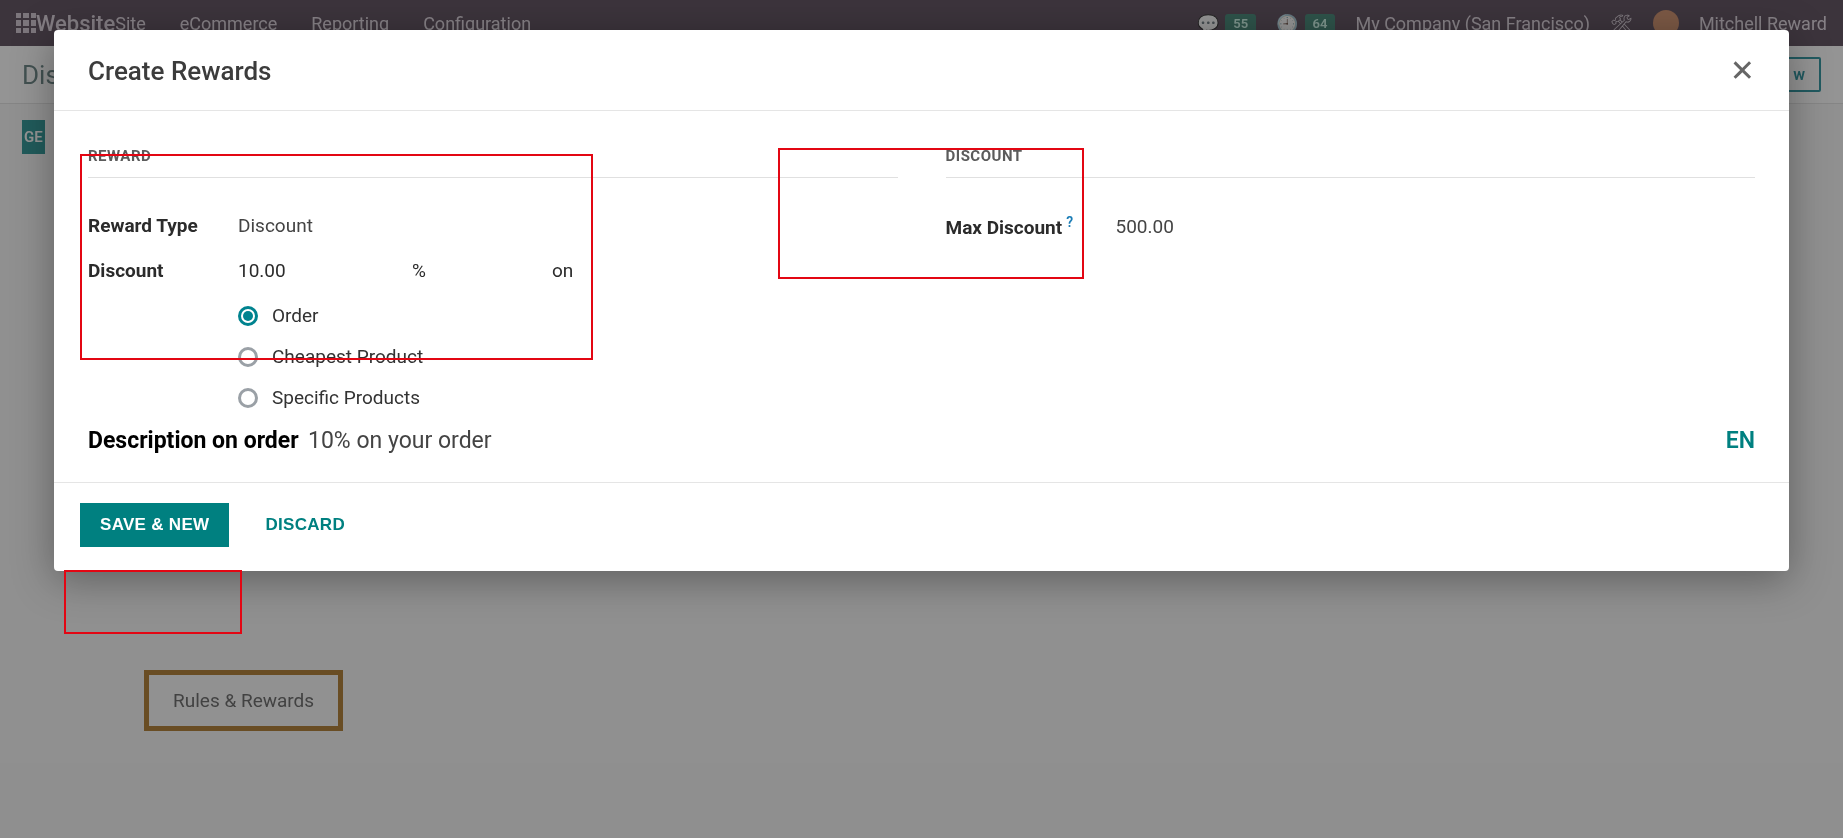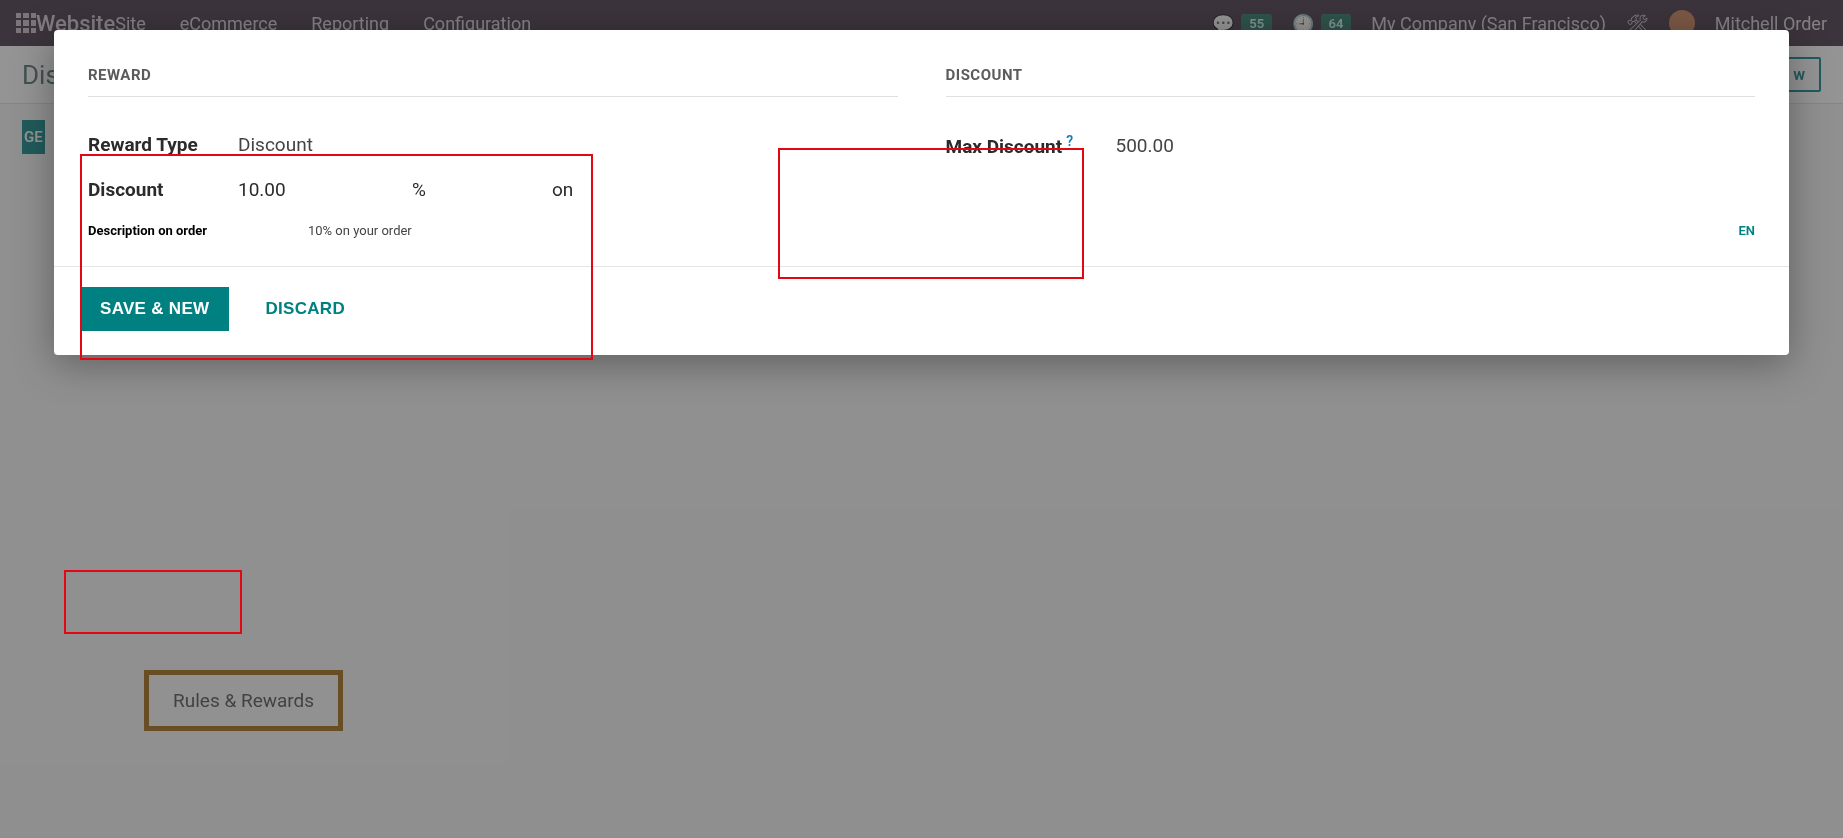--- a/index.html
+++ b/index.html
@@ -104,21 +104,21 @@
   .discount-row .w-amount{width:174px;}
   .discount-row .w-unit{width:140px;}
   .discount-row .w-on{}
 
   .radios{margin-left:150px;margin-top:8px;}
   .radio-option{display:flex;align-items:center;gap:14px;font-size:19px;color:#333;margin-bottom:18px;cursor:pointer;}
   .radio-circle{width:20px;height:20px;border-radius:50%;border:3px solid #9aa0a6;display:inline-block;position:relative;}
   .radio-option.selected .radio-circle{border-color:#00838f;}
   .radio-option.selected .radio-circle::after{content:"";position:absolute;inset:2px;border-radius:50%;background:#00838f;}
 
-  .desc-row{display:flex;align-items:center;font-size:13px;margin-top:16px;}
+  .desc-row{display:flex;align-items:center;font-size:23px;margin-top:16px;}
   .desc-row .field-label{width:220px;}
   .desc-row .lang{margin-left:auto;color:#008080;font-weight:600;}
 
   .tooltip-q{color:#1b7db6;font-size:14px;font-weight:600;vertical-align:super;margin-left:4px;}
 
   .modal-footer{
     border-top:1px solid #e5e5e5;
     padding:20px 26px 24px 26px;
     display:flex;align-items:center;gap:16px;
   }
@@ -159,55 +159,73 @@
       <span>💬</span>
       <span class="badge">55</span>
     </div>
     <div class="nav-icon-wrap">
       <span>🕘</span>
       <span class="badge">64</span>
     </div>
     <span>My Company (San Francisco)</span>
     <span>🛠</span>
     <span class="avatar"></span>
-    <span>Mitchell Order</span>
+    <span>Mitchell Reward</span>
   </div>
 </div>
 
 <div class="subbar">
   <span>Dis</span>
   <span class="new-btn">w</span>
 </div>
 <div class="greenbtn-stub">GE</div>
 
 <div class="tabs-stub">Rules &amp; Rewards</div>
 
 <div class="overlay"></div>
 
 <div class="modal">
+  <div class="modal-header">
+    <h1>Create Rewards</h1>
+    <span class="close-x">✕</span>
+  </div>
 
   <div class="modal-body">
 
     <div class="col">
       <div class="section-title">REWARD</div>
 
       <div class="field-row">
         <div class="field-label">Reward Type</div>
         <div class="field-value">Discount</div>
       </div>
 
       <div class="field-row">
         <div class="field-label">Discount</div>
         <div class="discount-row">
           <span class="w-amount">10.00</span>
           <span class="w-unit">%</span>
           <span class="w-on">on</span>
         </div>
       </div>
 
+      <div class="radios">
+        <div class="radio-option selected">
+          <span class="radio-circle"></span>
+          <span>Order</span>
+        </div>
+        <div class="radio-option">
+          <span class="radio-circle"></span>
+          <span>Cheapest Product</span>
+        </div>
+        <div class="radio-option">
+          <span class="radio-circle"></span>
+          <span>Specific Products</span>
+        </div>
+      </div>
 
       <div class="desc-row" style="width:calc(200% + 48px);">
         <div class="field-label">Description on order</div>
         <div class="field-value">10% on your order</div>
         <div class="lang">EN</div>
       </div>
     </div>
 
     <div class="col">
       <div class="section-title">DISCOUNT</div>

